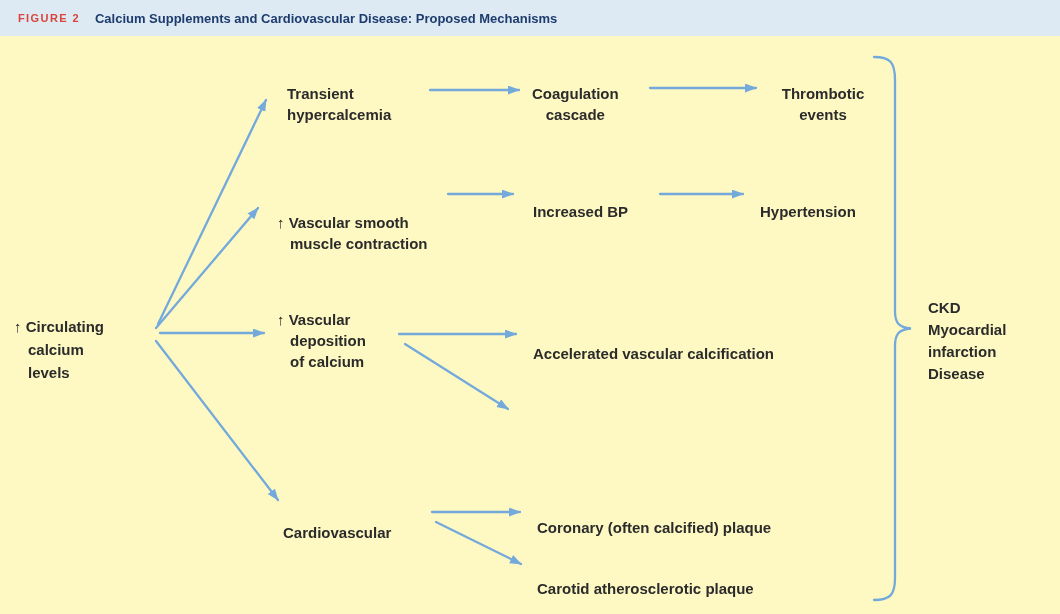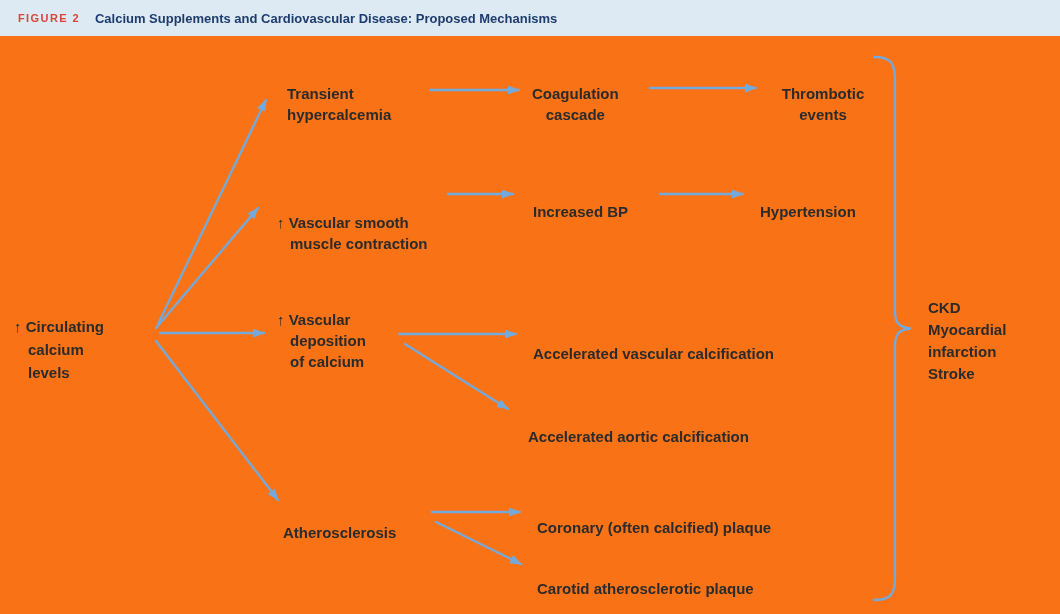--- a/index.html
+++ b/index.html
@@ -4,21 +4,21 @@
 <style>
   :root{
     --header-bg:#dde9f3;
     --figure-label:#d8453a;
     --title:#1d3c6e;
     --arrow:#74a9dc;
     --text:#2b2b2b;
   }
   html,body{margin:0;padding:0;background:#fff;}
   body{font-family:"Liberation Sans",sans-serif;}
-  .figure{position:relative;width:1060px;height:614px;background:#f97316;overflow:hidden;}
+  .figure{position:relative;width:1060px;height:614px;background:#fef9c3;overflow:hidden;}
 
   
   .figure-header{position:absolute;left:0;top:0;width:1060px;height:36px;
     background:var(--header-bg);display:flex;align-items:center;}
   .figure-label{color:var(--figure-label);font-weight:700;font-size:11px;
     letter-spacing:1.4px;margin-left:18px;white-space:nowrap;}
   .figure-title{color:var(--title);font-weight:700;font-size:13px;
     margin-left:15px;white-space:nowrap;}
 
   
@@ -99,24 +99,23 @@
 
   <div class="node hang13" id="n-vsm">↑ Vascular smooth
 muscle contraction</div>
   <div class="node" id="n-ibp">Increased BP</div>
   <div class="node" id="n-htn">Hypertension</div>
 
   <div class="node hang13" id="n-vdep">↑ Vascular
 deposition
 of calcium</div>
   <div class="node" id="n-avc">Accelerated vascular calcification</div>
-  <div class="node" id="n-aac">Accelerated aortic calcification</div>
 
-  <div class="node" id="n-athero">Atherosclerosis</div>
+  <div class="node" id="n-athero">Cardiovascular</div>
   <div class="node" id="n-coronary">Coronary (often calcified) plaque</div>
   <div class="node" id="n-carotid">Carotid atherosclerotic plaque</div>
 
   <div class="node bold" id="n-outcomes">CKD
 Myocardial
 infarction
-Stroke</div>
+Disease</div>
 
 </div>
 
 </body></html>

